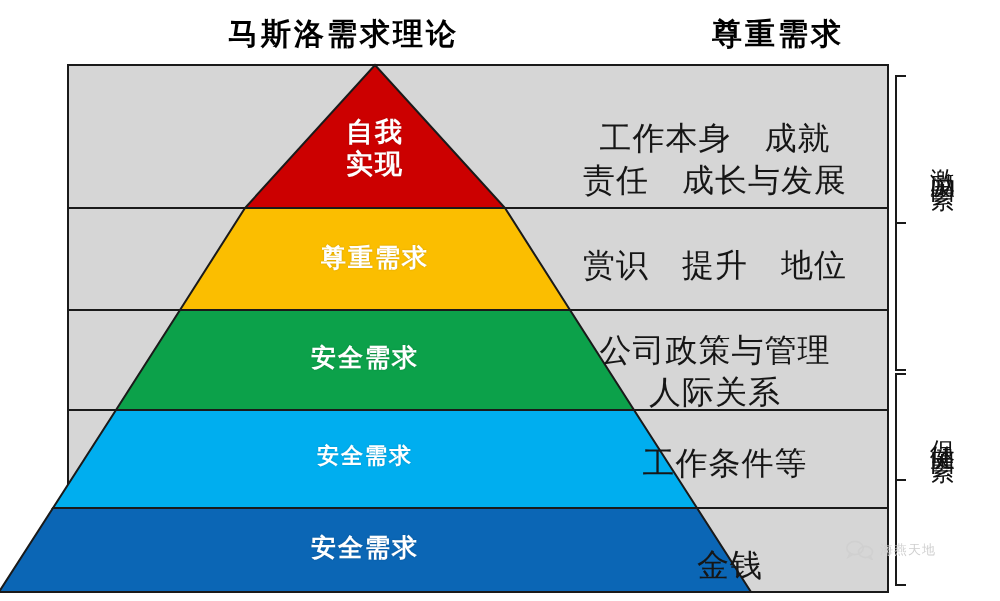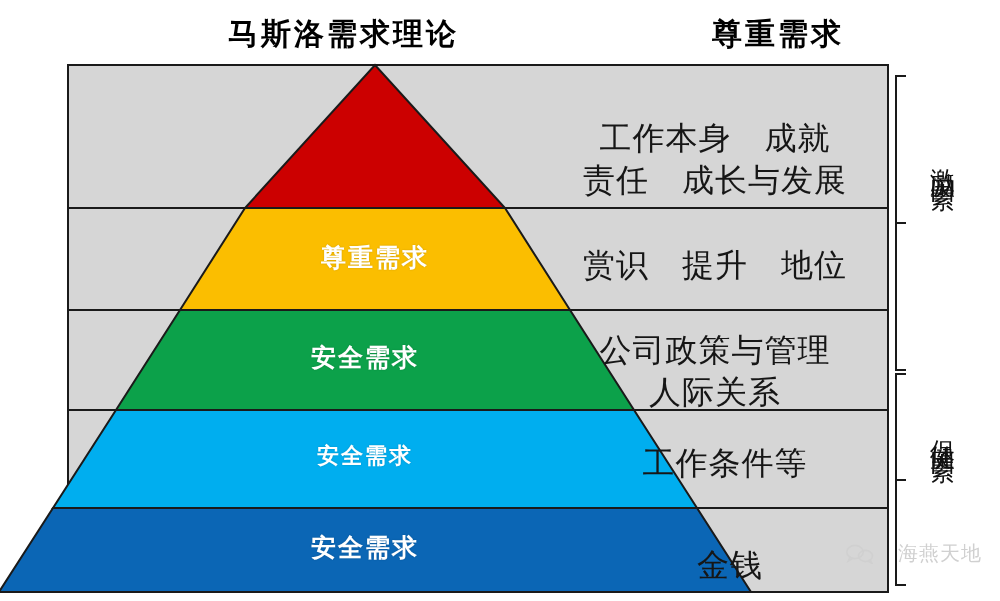--- a/index.html
+++ b/index.html
@@ -41,22 +41,22 @@
   .bracket-label{
     position:absolute;color:#111111;font-size:25px;font-weight:normal;
     writing-mode:vertical-rl;text-orientation:upright;letter-spacing:6px;
     line-height:1;
   }
   #brk-lbl-mot{left:930px;top:148px;}
   #brk-lbl-hyg{left:930px;top:420px;}
 
   #watermark{
     position:absolute;left:846px;top:540px;
-    display:flex;align-items:center;gap:24px;
-    color:#cfcfcf;font-size:20px;letter-spacing:1px;white-space:nowrap;
+    display:flex;align-items:center;gap:6px;
+    color:#cfcfcf;font-size:13px;letter-spacing:1px;white-space:nowrap;
     font-family:"Liberation Sans","DejaVu Sans",sans-serif;
   }
   #watermark .wm-text{color:#d0d0d0;}
 </style>
 </head>
 <body>
 
 <div id="stage">
 
   <svg id="art" viewBox="0 0 1000 601">
@@ -78,20 +78,22 @@
 
     <polygon points="245,208 505,208 375,65" fill="#CC0000" stroke="#1a1a1a" stroke-width="2"></polygon>
 
     <path d="M 906,76 L 896,76 L 896,370 L 906,370 M 896,223 L 906,223" fill="none" stroke="#1a1a1a" stroke-width="2"></path>
     <path d="M 906,374 L 896,374 L 896,585 L 906,585 M 896,480 L 906,480" fill="none" stroke="#1a1a1a" stroke-width="2"></path>
   </svg>
 
   <div class="ttl" id="title-left">马斯洛需求理论</div>
   <div class="ttl" id="title-right">尊重需求</div>
 
+  <div class="tier-label" id="lbl-t5" style="white-space:pre-line;">自我
+实现</div>
   <div class="tier-label" id="lbl-t4">尊重需求</div>
   <div class="tier-label" id="lbl-t3">安全需求</div>
   <div class="tier-label" id="lbl-t2">安全需求</div>
   <div class="tier-label" id="lbl-t1">安全需求</div>
 
   <div class="factor-text" id="fac-r5">工作本身　成就
 责任　成长与发展</div>
   <div class="factor-text" id="fac-r4">赏识　提升　地位</div>
   <div class="factor-text" id="fac-r3">公司政策与管理
 人际关系</div>

